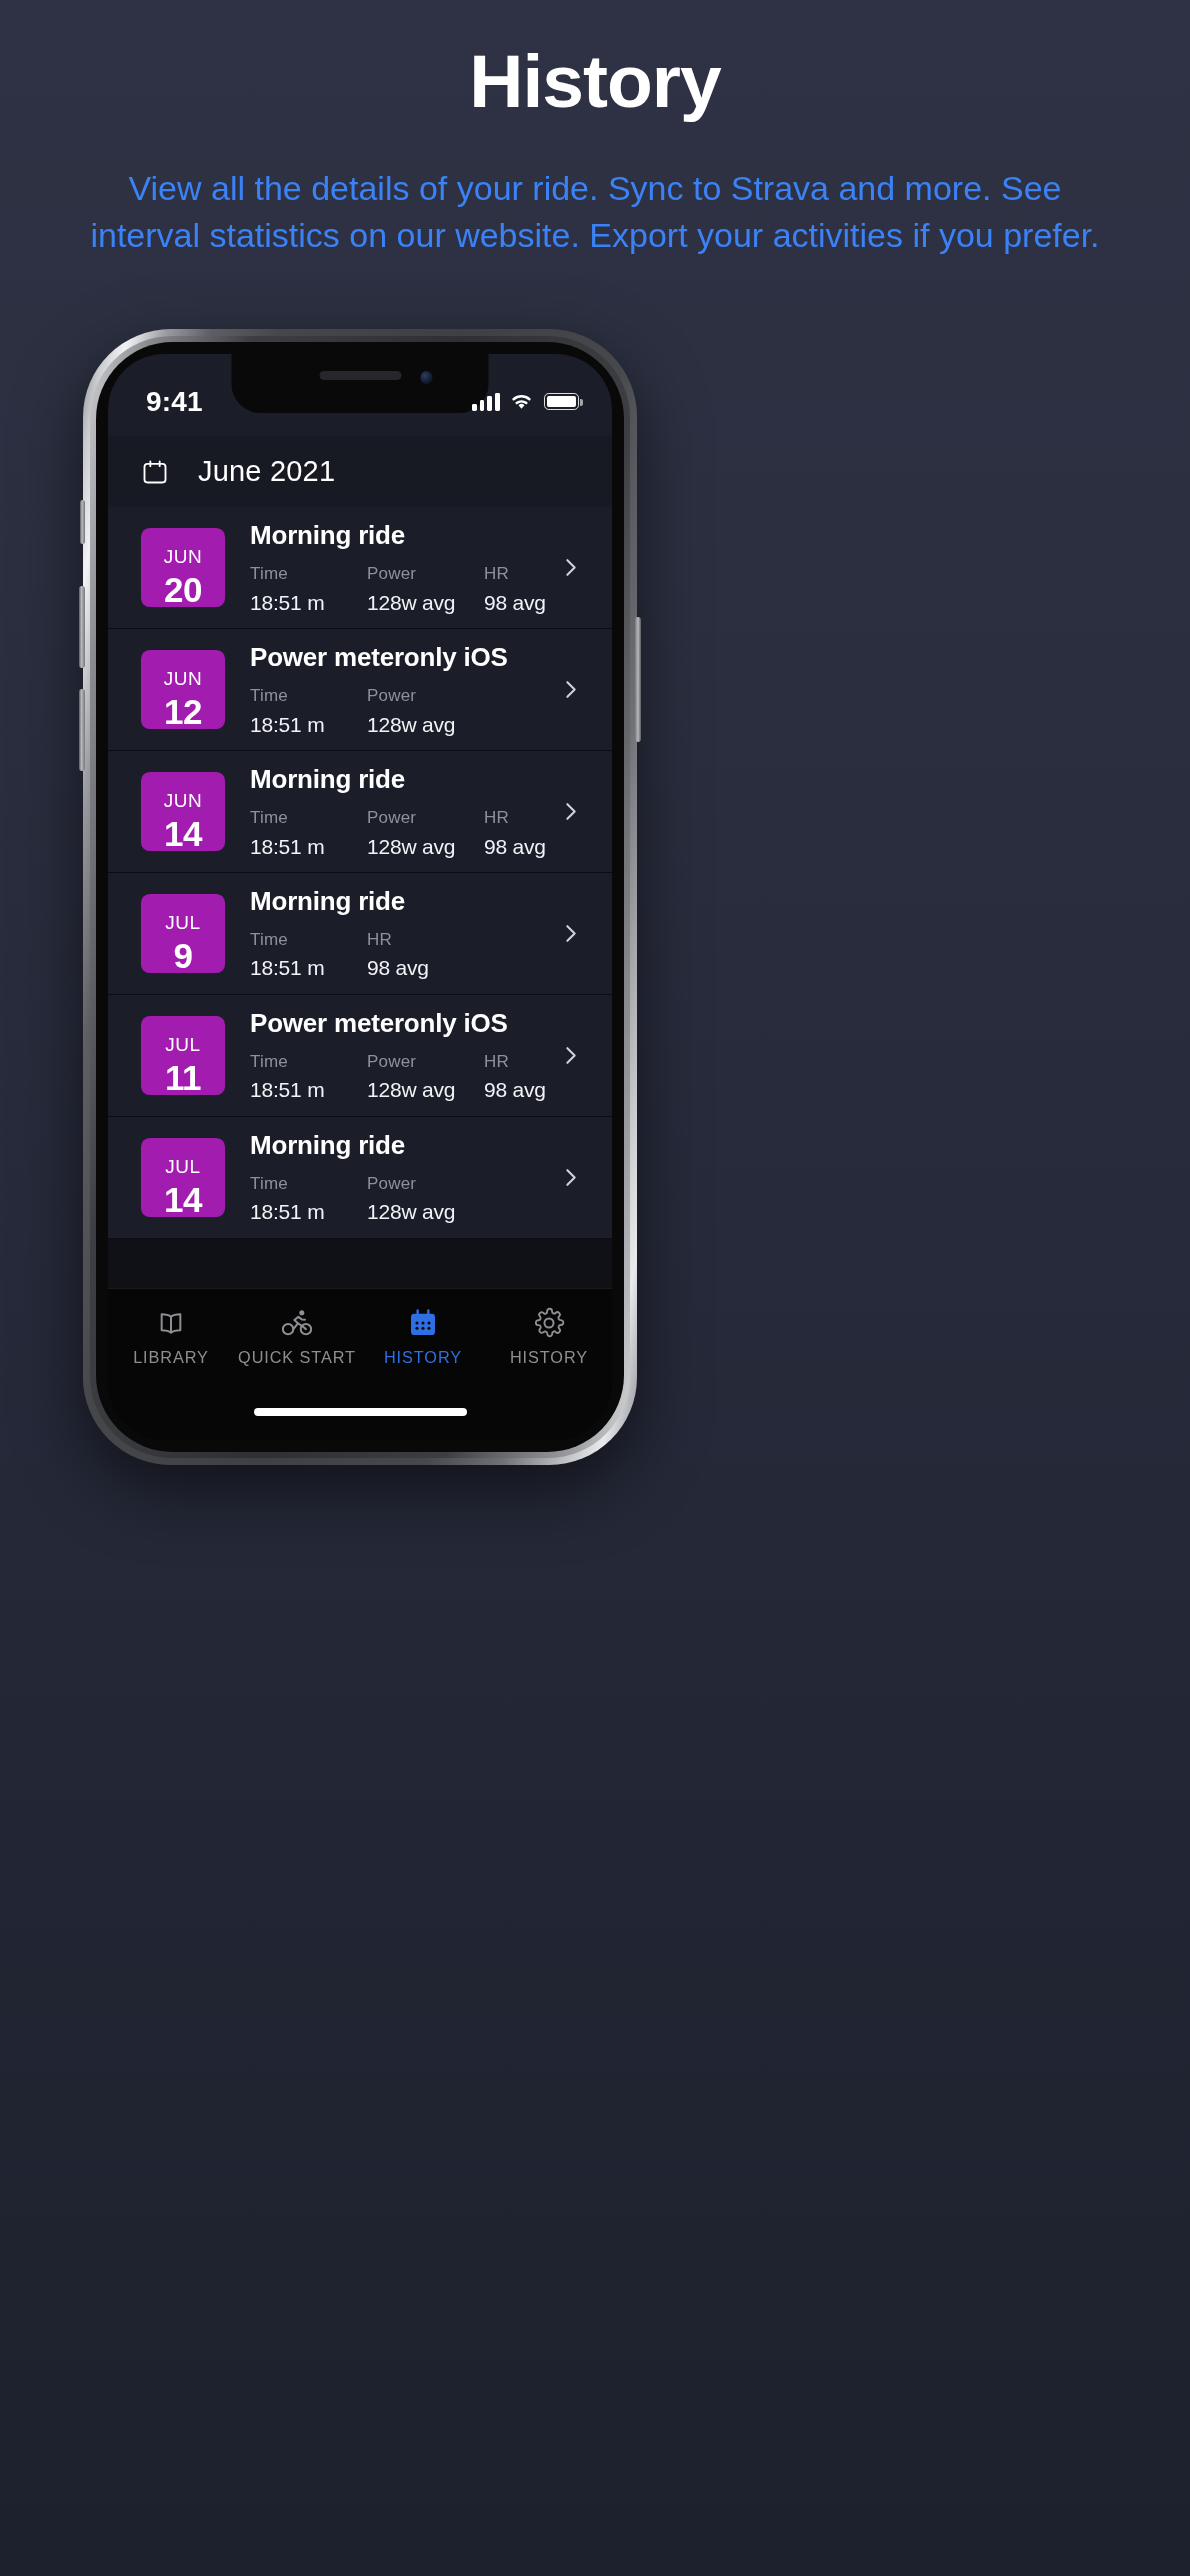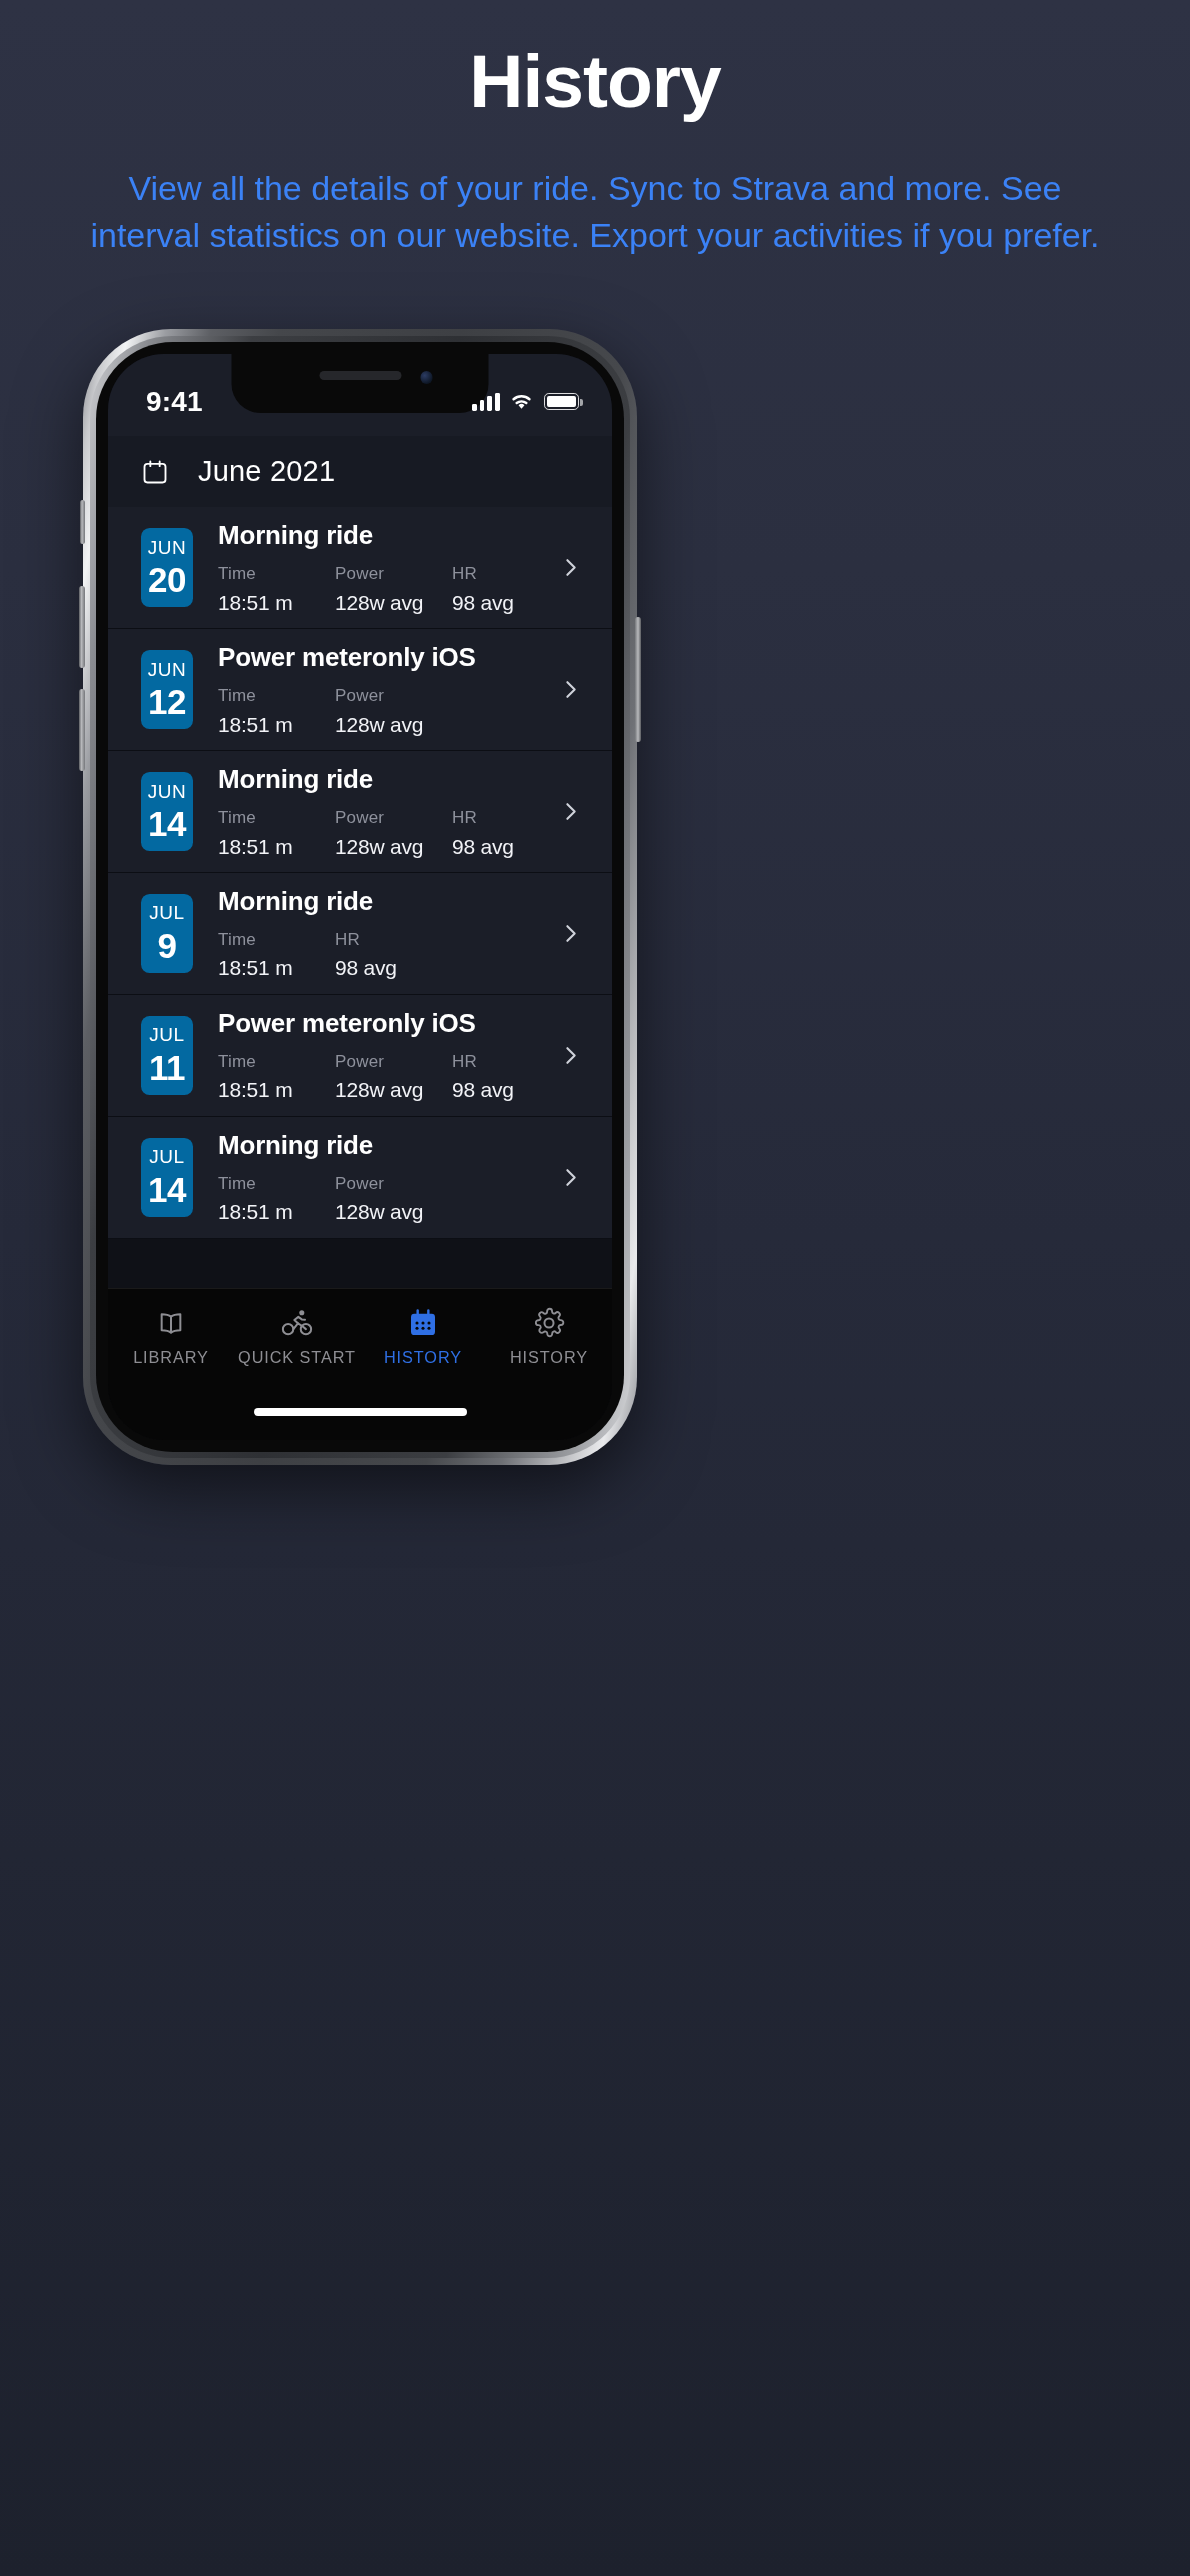--- a/index.html
+++ b/index.html
@@ -109,23 +109,23 @@
   .month-label { font-size:29px; color:#ffffff; font-weight:400; letter-spacing:0.2px; }
 
   .ride-row {
     display:flex; align-items:center;
     padding:13.4px 25px 13.4px 33px;
     background:#1b1e28;
     border-bottom:1.9px solid #0c0e14;
     position:relative;
   }
   .date-badge {
-    width:52px; height:79px; flex:none;
-    background:#0369a1; border-radius:8.6px;
-    display:flex; flex-direction:column; align-items:center; justify-content:center;
+    width:84px; height:79px; flex:none;
+    background:#a21caf; border-radius:8.6px;
+    display:flex; flex-direction:column; align-items:center; justify-content:flex-end;
     color:#fff; line-height:1;
   }
   .date-badge .mon { font-size:19px; font-weight:400; letter-spacing:0.6px; margin-bottom:5.8px; }
   .date-badge .day { font-size:35px; font-weight:600; letter-spacing:-0.5px; }
   .ride-body { flex:1; padding-left:25px; min-width:0; }
   .ride-title { font-size:26px; font-weight:700; color:#fff; margin-bottom:12.5px; letter-spacing:-0.2px; }
   .ride-stats { display:flex; }
   .stat { width:117px; flex:none; }
   .stat-label { font-size:17px; color:#8e919c; margin-bottom:6.7px; letter-spacing:0.2px; }
   .stat-value { font-size:21px; color:#f2f3f7; font-weight:400; letter-spacing:-0.2px; }

